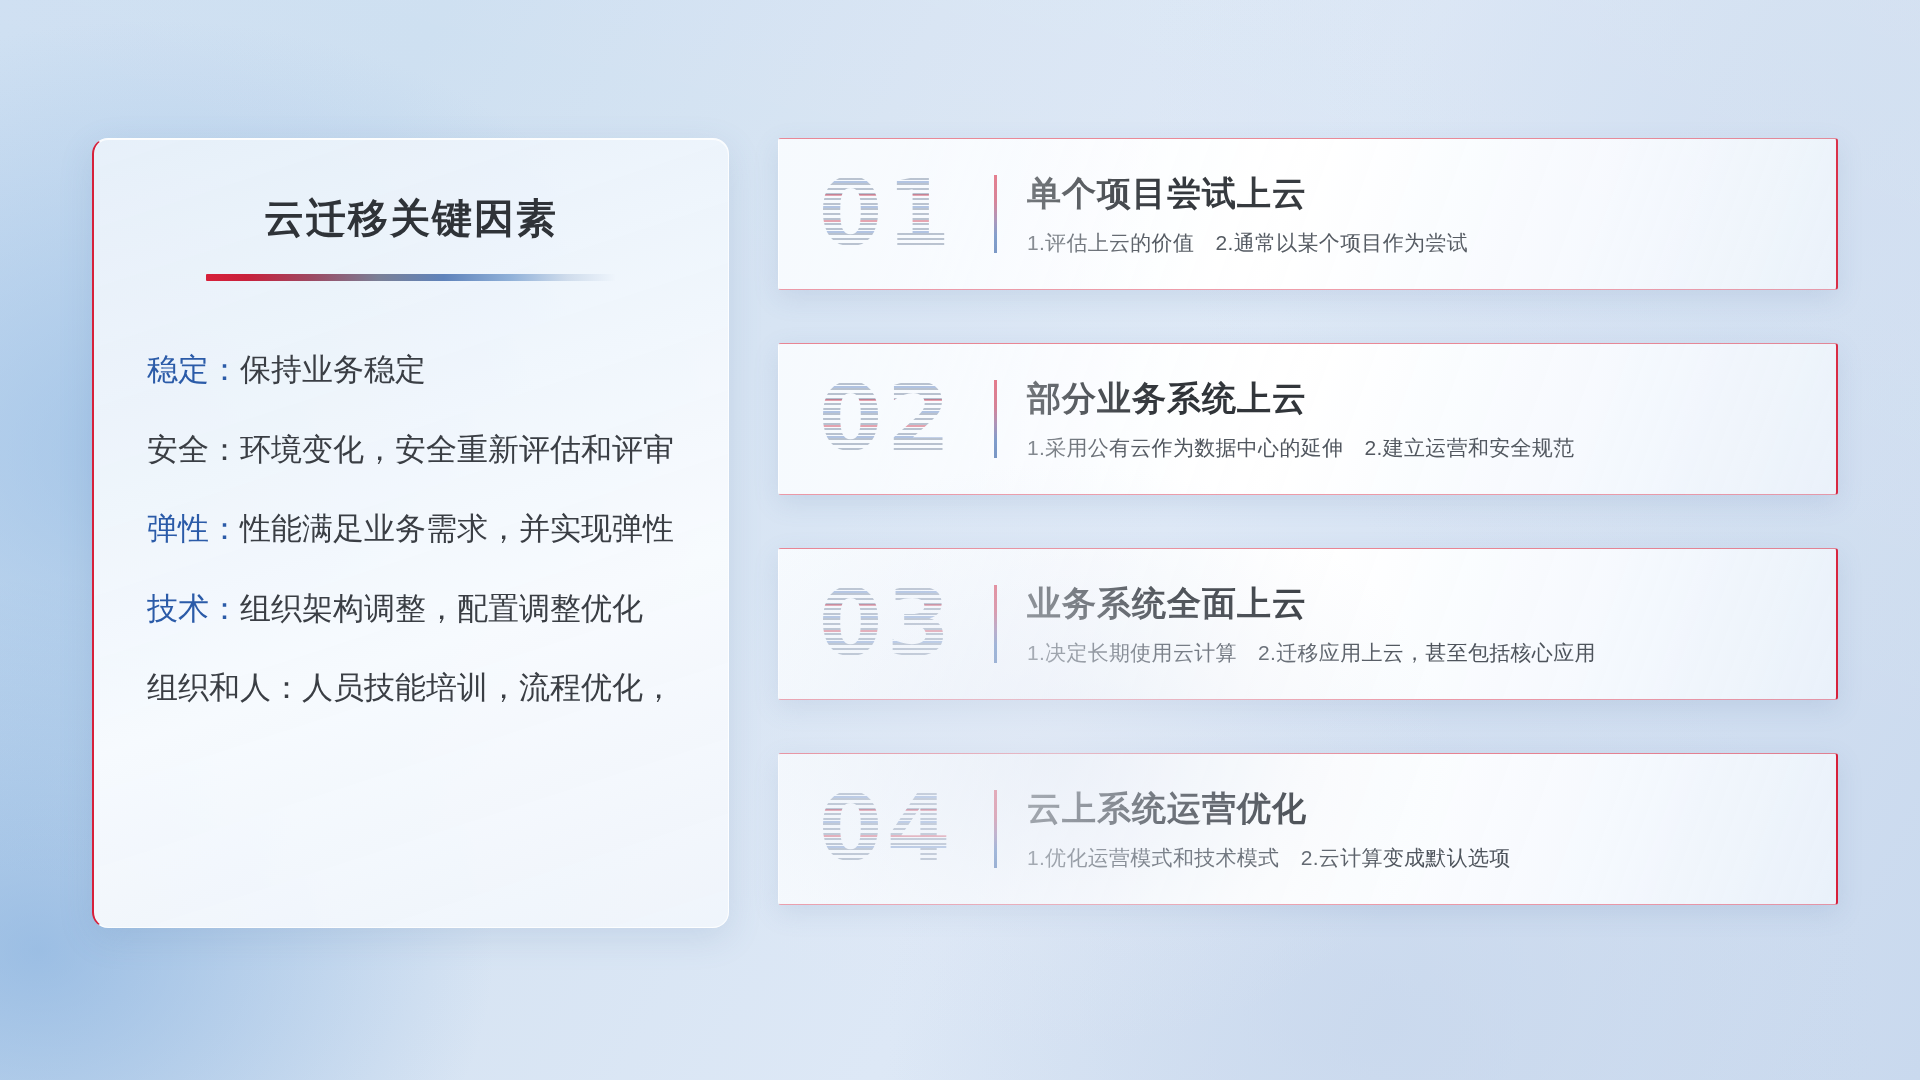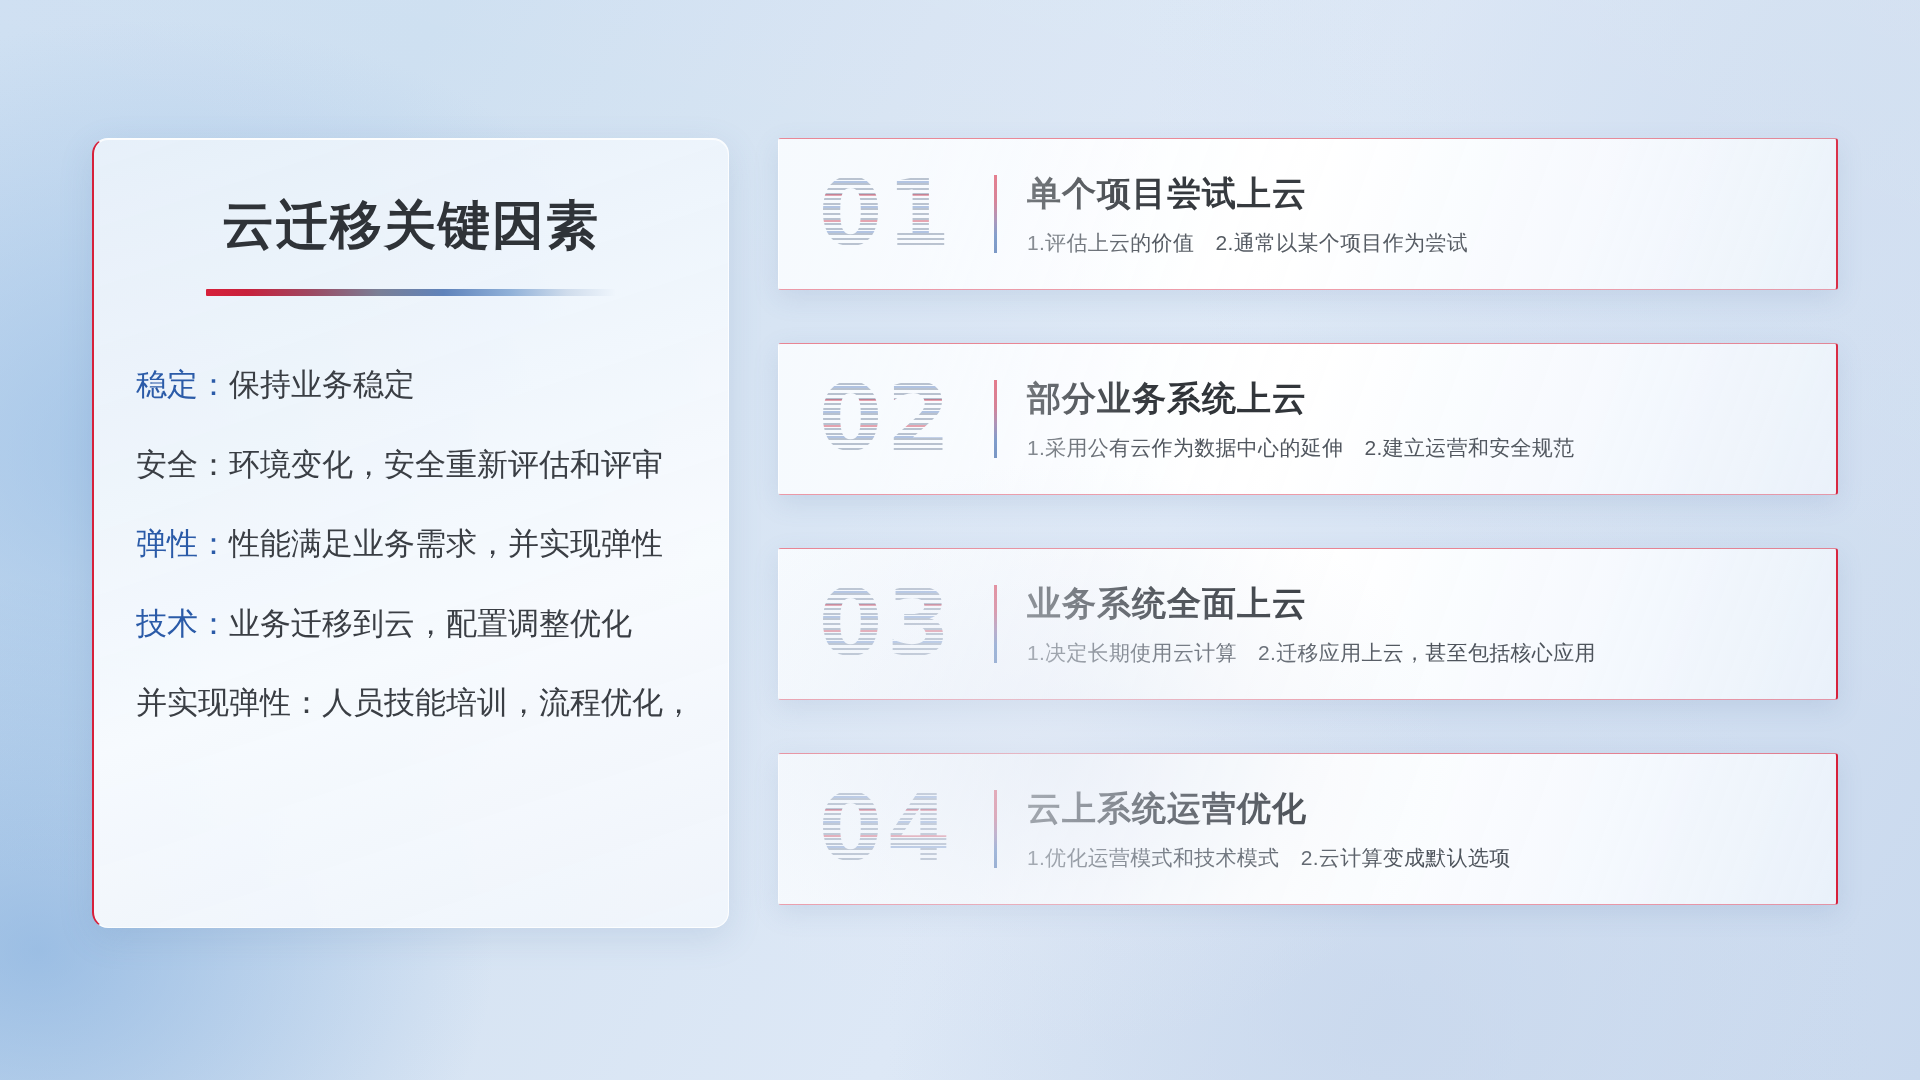--- a/index.html
+++ b/index.html
@@ -49,21 +49,21 @@
     border: 1px solid rgba(255,255,255,0.85);
     border-left: 2.5px solid #d7203a;
     box-shadow: 0 10px 34px rgba(86,124,170,0.16), inset 0 1px 0 rgba(255,255,255,0.9);
     overflow: hidden;
     z-index: 2;
   }
 
   .panel-title {
     margin: 52px 0 0 0;
     text-align: center;
-    font-size: 52px;
+    font-size: 40px;
     font-weight: 700;
     letter-spacing: 2px;
     color: #2f3338;
     font-family: "Liberation Sans", "DejaVu Sans", sans-serif;
   }
 
   .title-rule {
     margin: 28px auto 0 auto;
     width: 410px;
     height: 7px;
@@ -84,20 +84,21 @@
     padding: 0 26px 0 42px;
     list-style: none;
   }
   .factor-row {
     display: block;
     font-size: 31px;
     line-height: 1.34;
     margin-bottom: 38px;
     color: #3a3e44;
     white-space: nowrap;
+    margin-left: 11px;
   }
   .factor-key { font-weight: 400; }
   .factor-key.accent { color: #2b5ba8; }
   .factor-key.plain  { color: #3a3e44; }
   .factor-val { color: #3a3e44; }
 
   
   .cards {
     position: absolute;
     left: 778px;
@@ -211,24 +212,24 @@
       <li class="factor-row">
         <span class="factor-key accent">稳定：</span><span class="factor-val">保持业务稳定</span>
       </li>
       <li class="factor-row">
         <span class="factor-key plain">安全：</span><span class="factor-val">环境变化，安全重新评估和评审</span>
       </li>
       <li class="factor-row">
         <span class="factor-key accent">弹性：</span><span class="factor-val">性能满足业务需求，并实现弹性</span>
       </li>
       <li class="factor-row">
-        <span class="factor-key accent">技术：</span><span class="factor-val">业务迁移到云，配置调整优化</span>
-      </li>
-      <li class="factor-row">
-        <span class="factor-key plain">并实现弹性：</span><span class="factor-val">人员技能培训，流程优化，</span>
+        <span class="factor-key accent">技术：</span><span class="factor-val">组织架构调整，配置调整优化</span>
+      </li>
+      <li class="factor-row">
+        <span class="factor-key plain">组织和人：</span><span class="factor-val">人员技能培训，流程优化，</span>
       </li>
     </ul>
   </section>
 
   <section class="cards">
 
     <article class="card">
       <div class="card-number">
         <span>01</span>
         <span class="tint">01</span>

